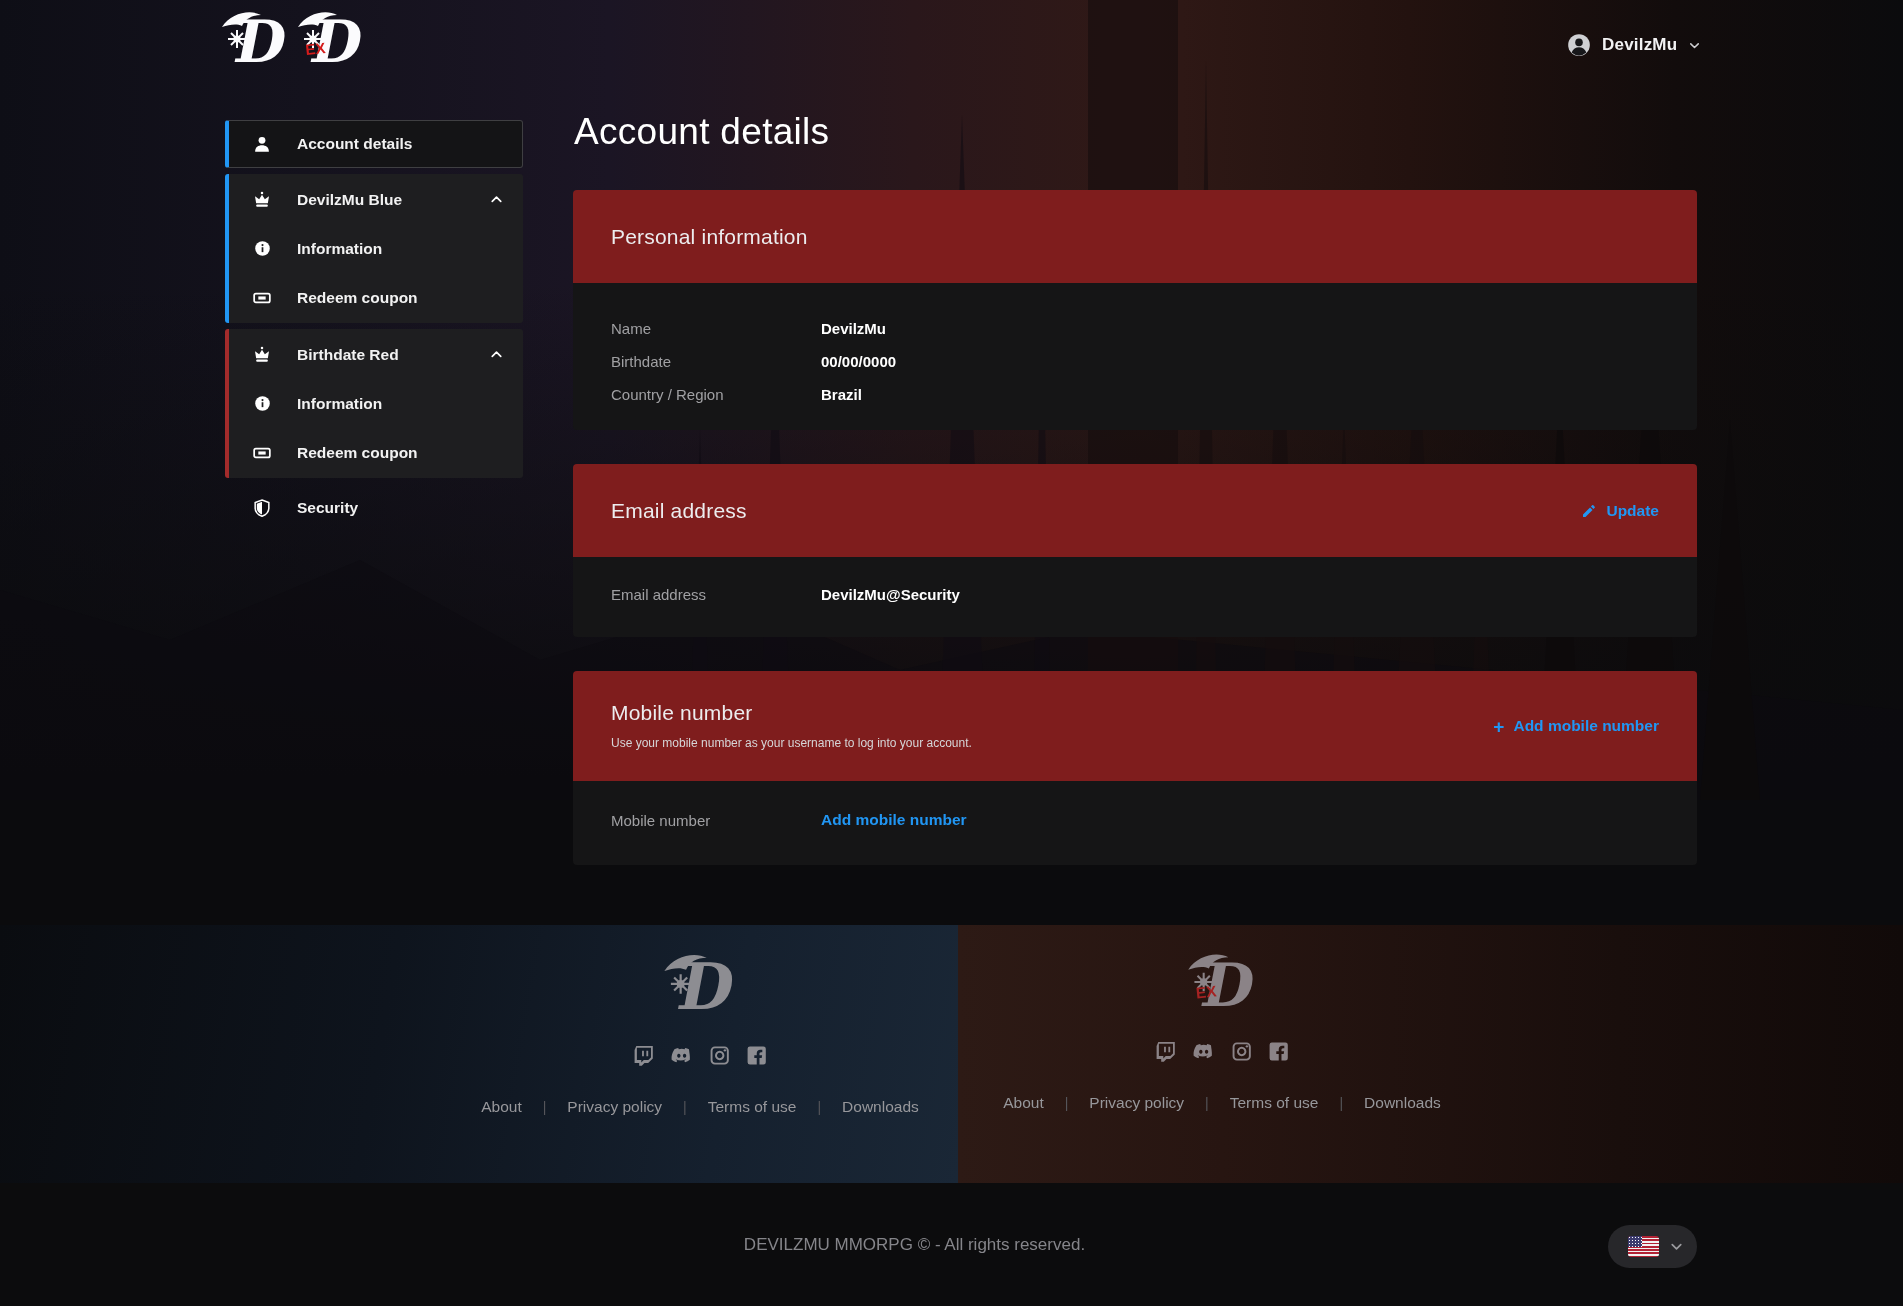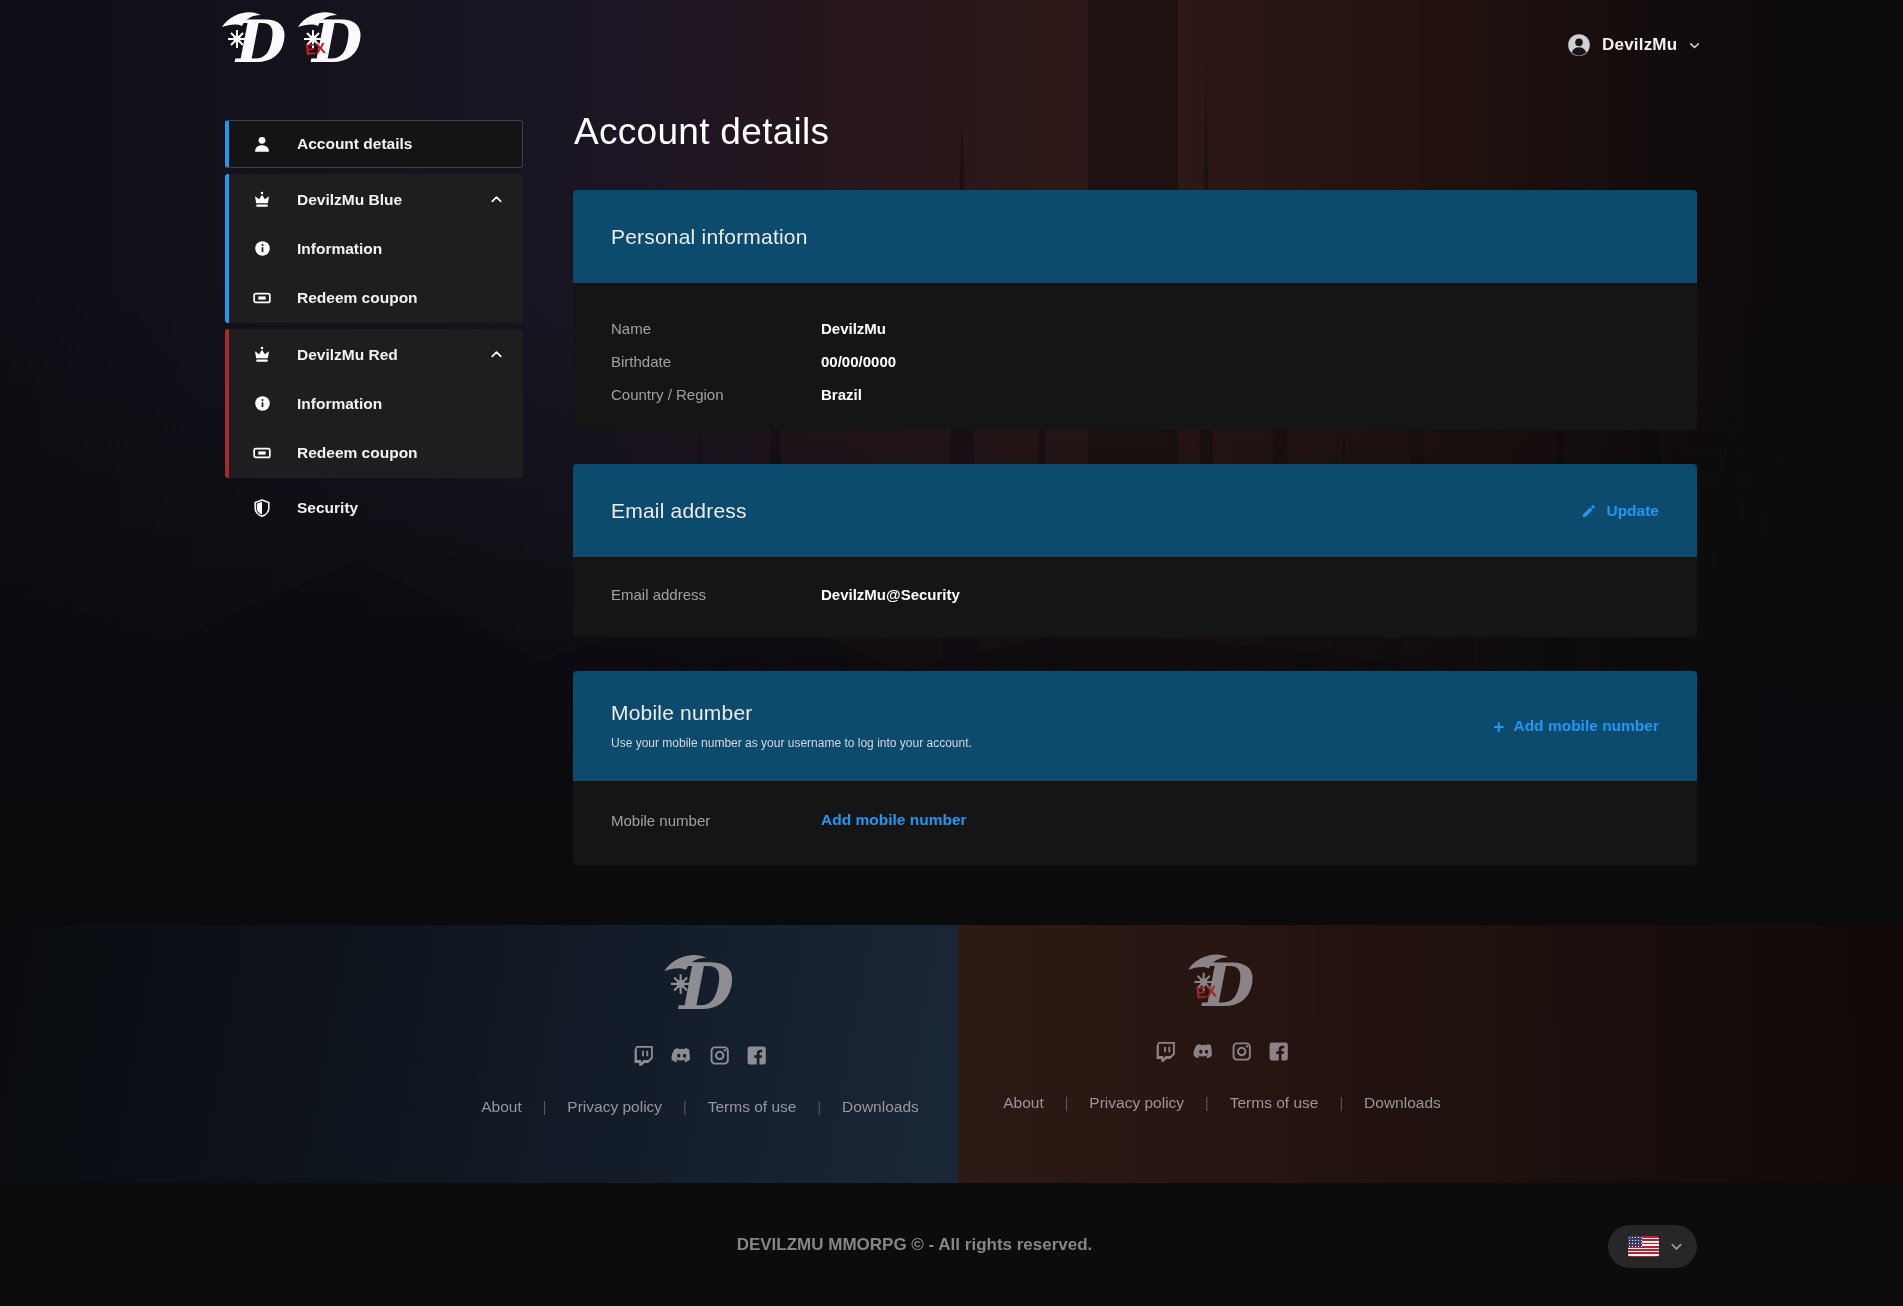--- a/index.html
+++ b/index.html
@@ -45,21 +45,21 @@
   .group.red { border-left-color:#a32b2b; }
   .group .side-item { height:49px; }
   .group .chev { margin-left:auto; margin-right:18px; display:flex; }
   .security-row { margin-top:2px; }
   .security-row .side-item { padding-left:26px; }
   
   .main { position:absolute; left:573px; top:110px; width:1124px; }
   .page-title { font-size:37px; font-weight:400; color:#fff; letter-spacing:.3px; margin:0 0 36px 1px; line-height:44px; }
   .card { border-radius:4px; overflow:hidden; margin-bottom:34px; }
   .card-header {
-    background:#0c4a6e; padding:33px 38px;
+    background:#7f1d1d; padding:33px 38px;
     display:flex; align-items:center; justify-content:space-between;
   }
   .card-header.tall { padding:28px 38px; }
   .card-title { font-size:21px; font-weight:500; color:#ececee; line-height:27px; letter-spacing:.2px; }
   .card-sub { font-size:12px; color:#d6d6d8; margin-top:8px; line-height:19px; font-weight:400; }
   .card-action {
     display:flex; align-items:center; gap:9px;
     color:#2196f3; font-size:15.5px; font-weight:700; cursor:pointer; white-space:nowrap;
   }
   .card-action .plus { font-size:19px; font-weight:700; line-height:15px; }
@@ -86,21 +86,21 @@
   }
   .f-content.left { left:700px; }
   .f-content.right { left:1222px; }
   .socials { display:flex; gap:14px; margin-top:24px; }
   .socials .sicon { display:flex; cursor:pointer; }
   .f-links { display:flex; align-items:center; gap:21px; margin-top:31px; font-size:15.5px; color:#97979b;justify-content:space-between; }
   .f-links .flink { cursor:pointer; }
   .f-links .sep { color:#55555a; font-size:14px; }
   
   .bottom-bar { position:absolute; left:0; top:1183px; width:1903px; height:123px; background:#0c0c0d; }
-  .copyright { position:absolute; left:0; top:1235px; width:1829px; text-align:center; color:#85858a; font-size:17px;font-weight:bold; }
+  .copyright { position:absolute; left:0; top:1235px; width:1829px; text-align:center; color:#85858a; font-size:17px; }
   .lang-pill {
     position:absolute; left:1608px; top:1225px; width:89px; height:43px;
     background:#27272a; border-radius:22px; display:flex; align-items:center;
     padding-left:20px; gap:9px; cursor:pointer;
   }
   .usflag {
     width:31px; height:21px; border-radius:3px; position:relative; overflow:hidden; flex:0 0 31px;
     background:repeating-linear-gradient(to bottom, #b22234 0 1.7px, #f2f2f2 1.7px 3.3px);
   }
   .usflag::before {
@@ -271,21 +271,21 @@
     </div>
   </div>
 
   <div class="group red">
     <div class="side-item">
       <span class="ic">
           <svg width="20" height="20" style="color:#fff">
             <use href="#i-crown"></use>
           </svg>
         </span>
-      <span>DevilzMu Red</span>
+      <span>Birthdate Red</span>
       <span class="chev">
           <svg width="17" height="17" style="color:#fff">
             <use href="#i-chev-up"></use>
           </svg>
         </span>
     </div>
     <div class="side-item">
       <span class="ic">
           <svg width="19" height="19" style="color:#fff">
             <use href="#i-info"></use>

